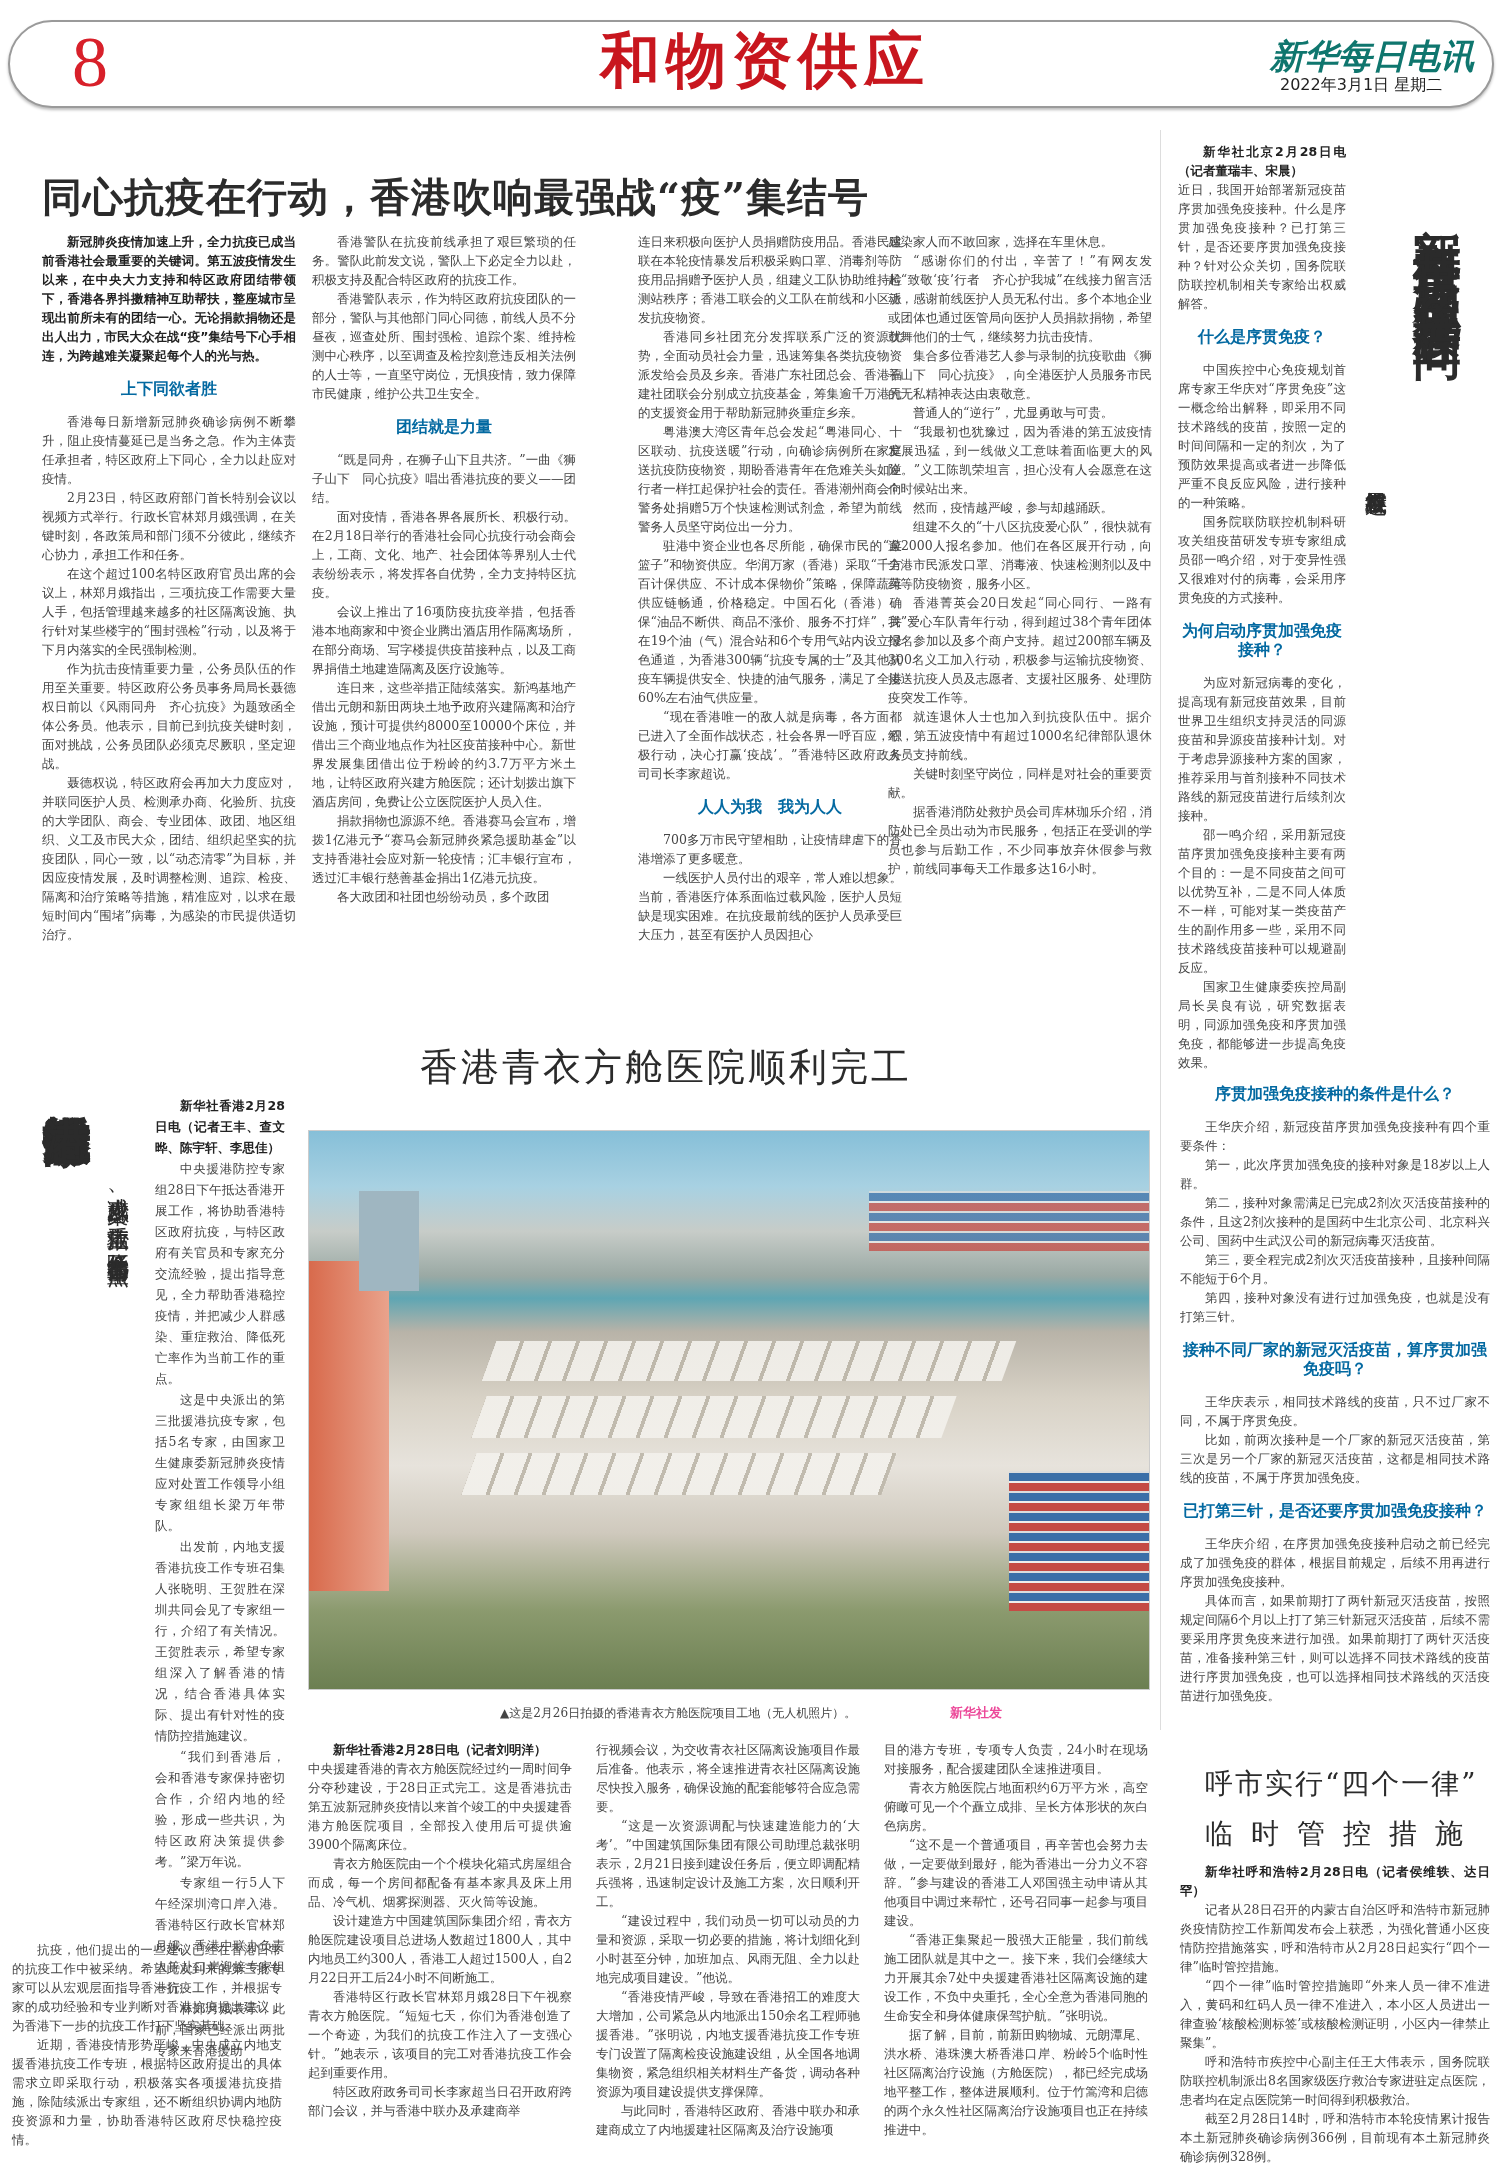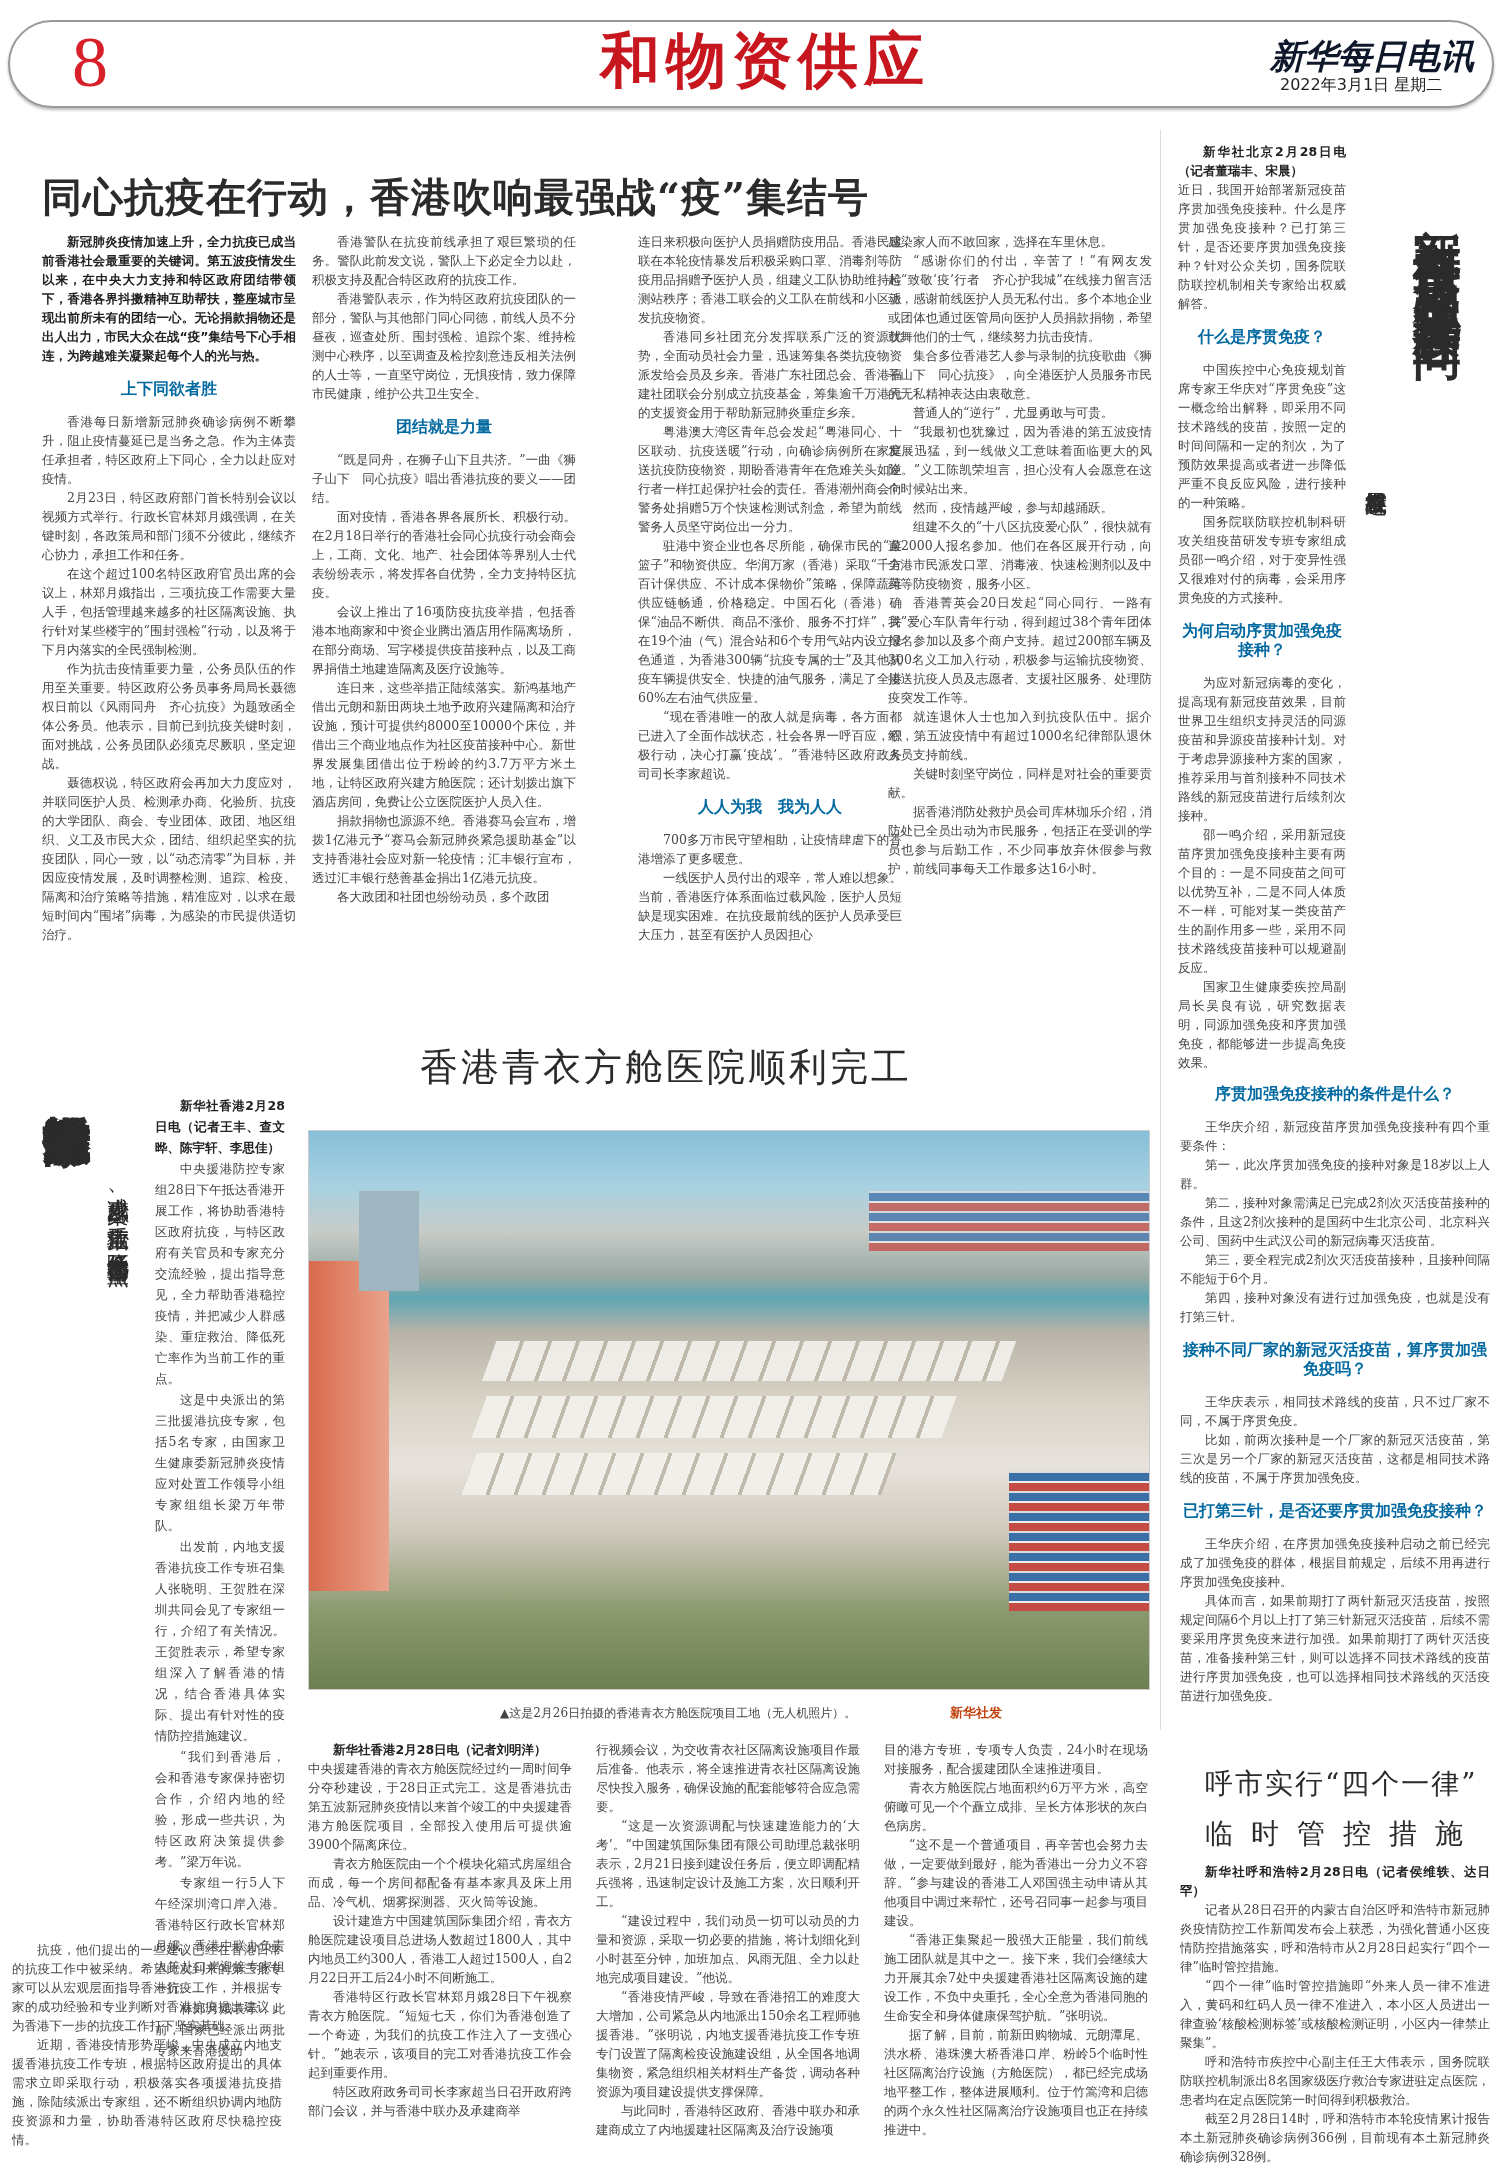--- a/index.html
+++ b/index.html
@@ -6,41 +6,41 @@
   html, body { width: 1500px; height: 2169px; background: #fff; overflow: hidden; }
   body { font-family: "DejaVu Serif", "Liberation Serif", serif; color: #333; position: relative; }
   .abs { position: absolute; }
   .masthead {
     left: 8px; top: 20px; width: 1486px; height: 88px;
     border: 2px solid #9a9a9a; border-radius: 44px; background: #fff;
     box-shadow: 0 2px 3px #bbb;
   }
   .page-num { left: 72px; top: 26px; font-family: "Liberation Serif", serif; font-size: 72px; color: #d8202a; line-height: 1; }
   .brand { left: 600px; top: 24px; font-family: "DejaVu Serif", serif; font-size: 60px; color: #c8161e; font-weight: bold; letter-spacing: 6px; line-height: 1.2; }
-  .paper-name { left: 1270px; top: 34px; font-size: 34px; color: #0f172a; font-weight: bold; font-style: italic; font-family: "DejaVu Serif", serif; }
+  .paper-name { left: 1270px; top: 34px; font-size: 34px; color: #0f766e; font-weight: bold; font-style: italic; font-family: "DejaVu Serif", serif; }
   .paper-date { left: 1280px; top: 75px; font-size: 16px; color: #222; font-family: "DejaVu Sans", sans-serif; }
 
   .headline { font-family: "DejaVu Serif", serif; font-weight: bold; color: #2b2b2b; letter-spacing: 1px; }
   .col { font-size: 12.5px; line-height: 19px; text-align: justify; color: #444; }
   .col p { text-indent: 2em; }
   .col .lead { font-weight: bold; color: #222; font-family: "DejaVu Sans", sans-serif; }
   .col h4 { font-family: "DejaVu Sans", sans-serif; font-size: 16px; color: #0369a1; text-align: center; margin: 14px 0 14px; }
 
   .vert { writing-mode: vertical-rl; text-orientation: upright; font-family: "DejaVu Serif", serif; color: #2b2b2b; }
   .photo {
     left: 308px; top: 1130px; width: 842px; height: 560px; border: 1px solid #ccc;
     background:
       linear-gradient(180deg, #86bfd8 0%, #a8d1e2 10%, #c7ccc8 18%, #9aa9a4 26%, #5fa6b3 30%, #b8b3a8 36%, #d8d2c6 48%, #e7e3dc 60%, #cfc9bd 72%, #8b9a6e 86%, #6c7f52 100%);
     overflow: hidden;
   }
   .photo .bldg { position: absolute; background: #d66b4f; }
   .photo .rows { position: absolute; background: repeating-linear-gradient(90deg, #f3f1ec 0 24px, #bdb7aa 24px 28px); opacity: .9; }
   .photo .containers { position: absolute; background: repeating-linear-gradient(0deg, #c54b45 0 8px, #eee 8px 10px, #3b6fa8 10px 18px, #ddd 18px 20px); }
   .caption { left: 500px; top: 1705px; font-size: 12px; color: #444; font-family: "DejaVu Serif", serif; }
-  .caption-credit { left: 950px; top: 1704px; font-size: 13px; font-weight: bold; font-family: "DejaVu Sans", sans-serif; color: #c2410c; }
+  .caption-credit { left: 950px; top: 1704px; font-size: 13px; font-weight: bold; font-family: "DejaVu Sans", sans-serif; color: #ec4899; }
   .divider { background: #ddd; }
 </style>
 </head>
 <body>
 
 <div class="abs masthead"></div>
 <div class="abs page-num">8</div>
 <div class="abs brand">和物资供应</div>
 <div class="abs paper-name">新华每日电讯</div>
 <div class="abs paper-date">2022年3月1日 星期二</div>

